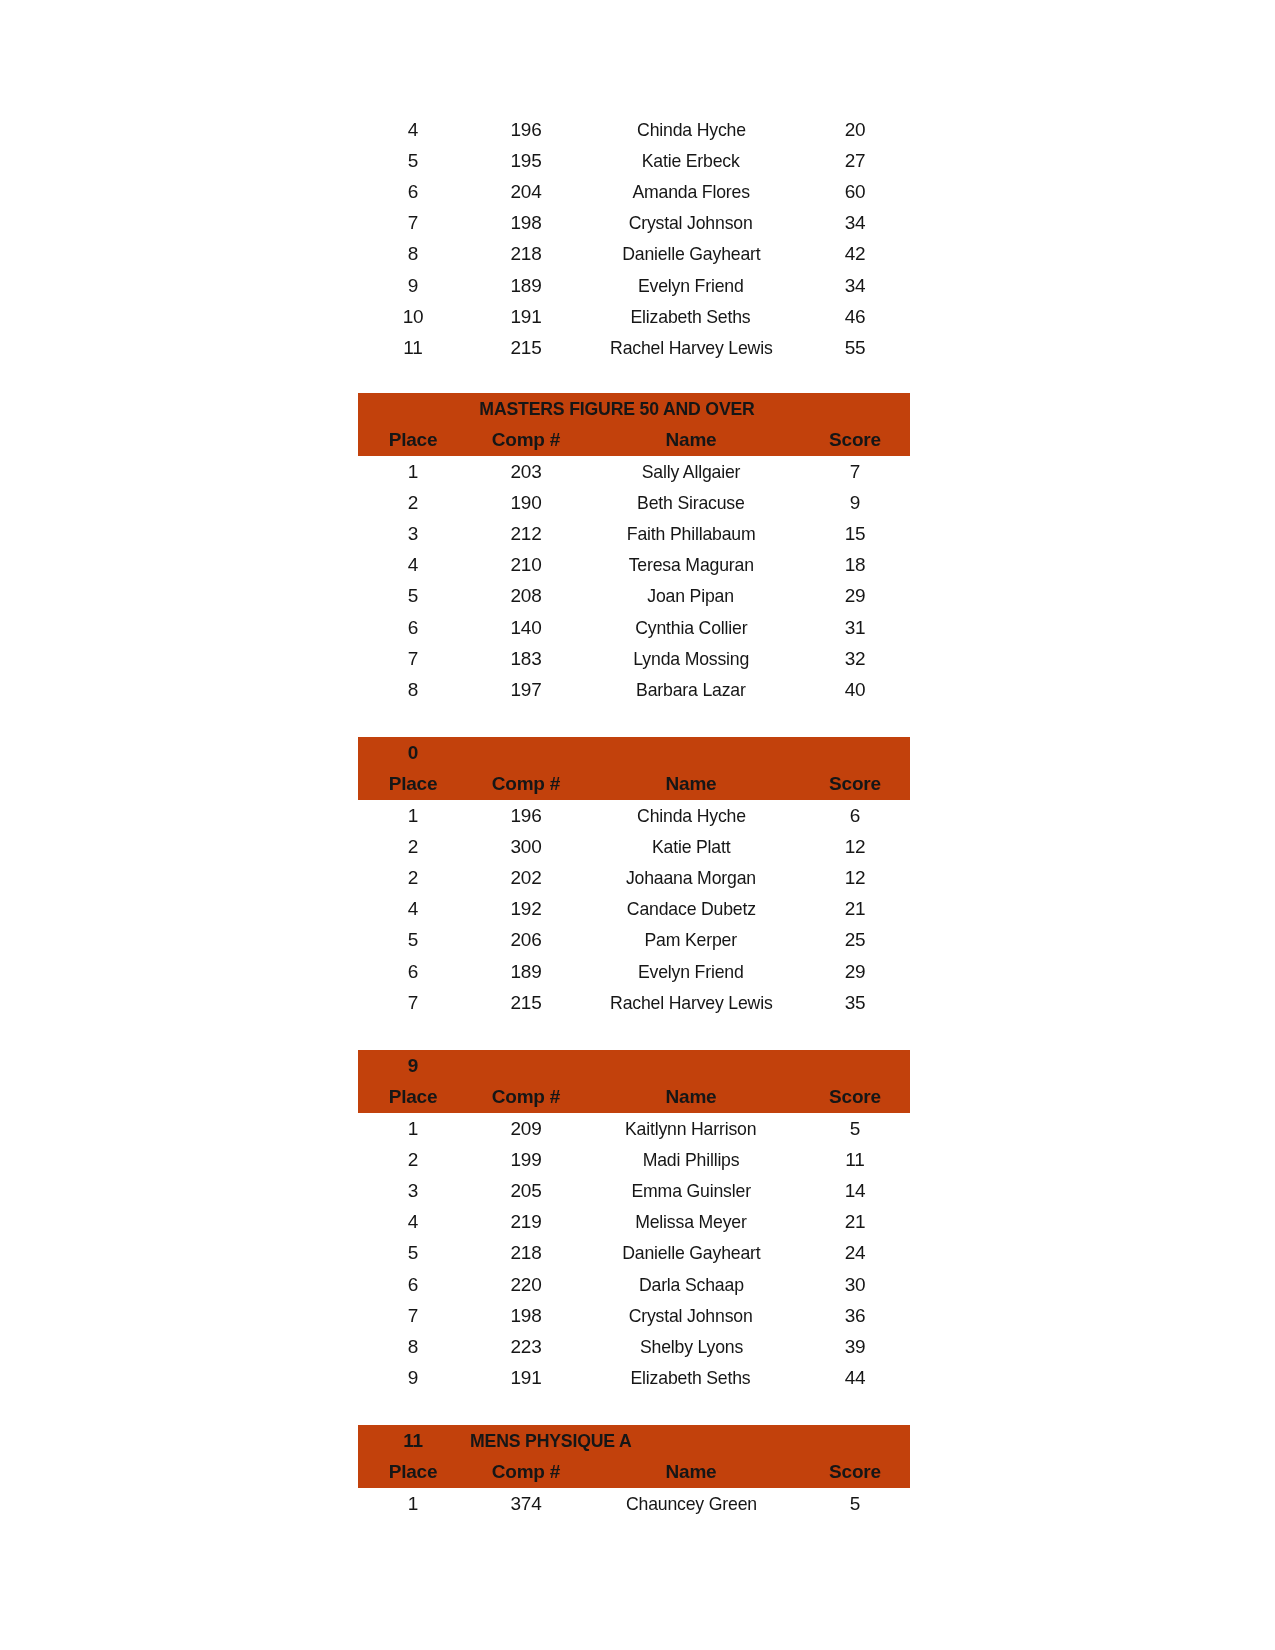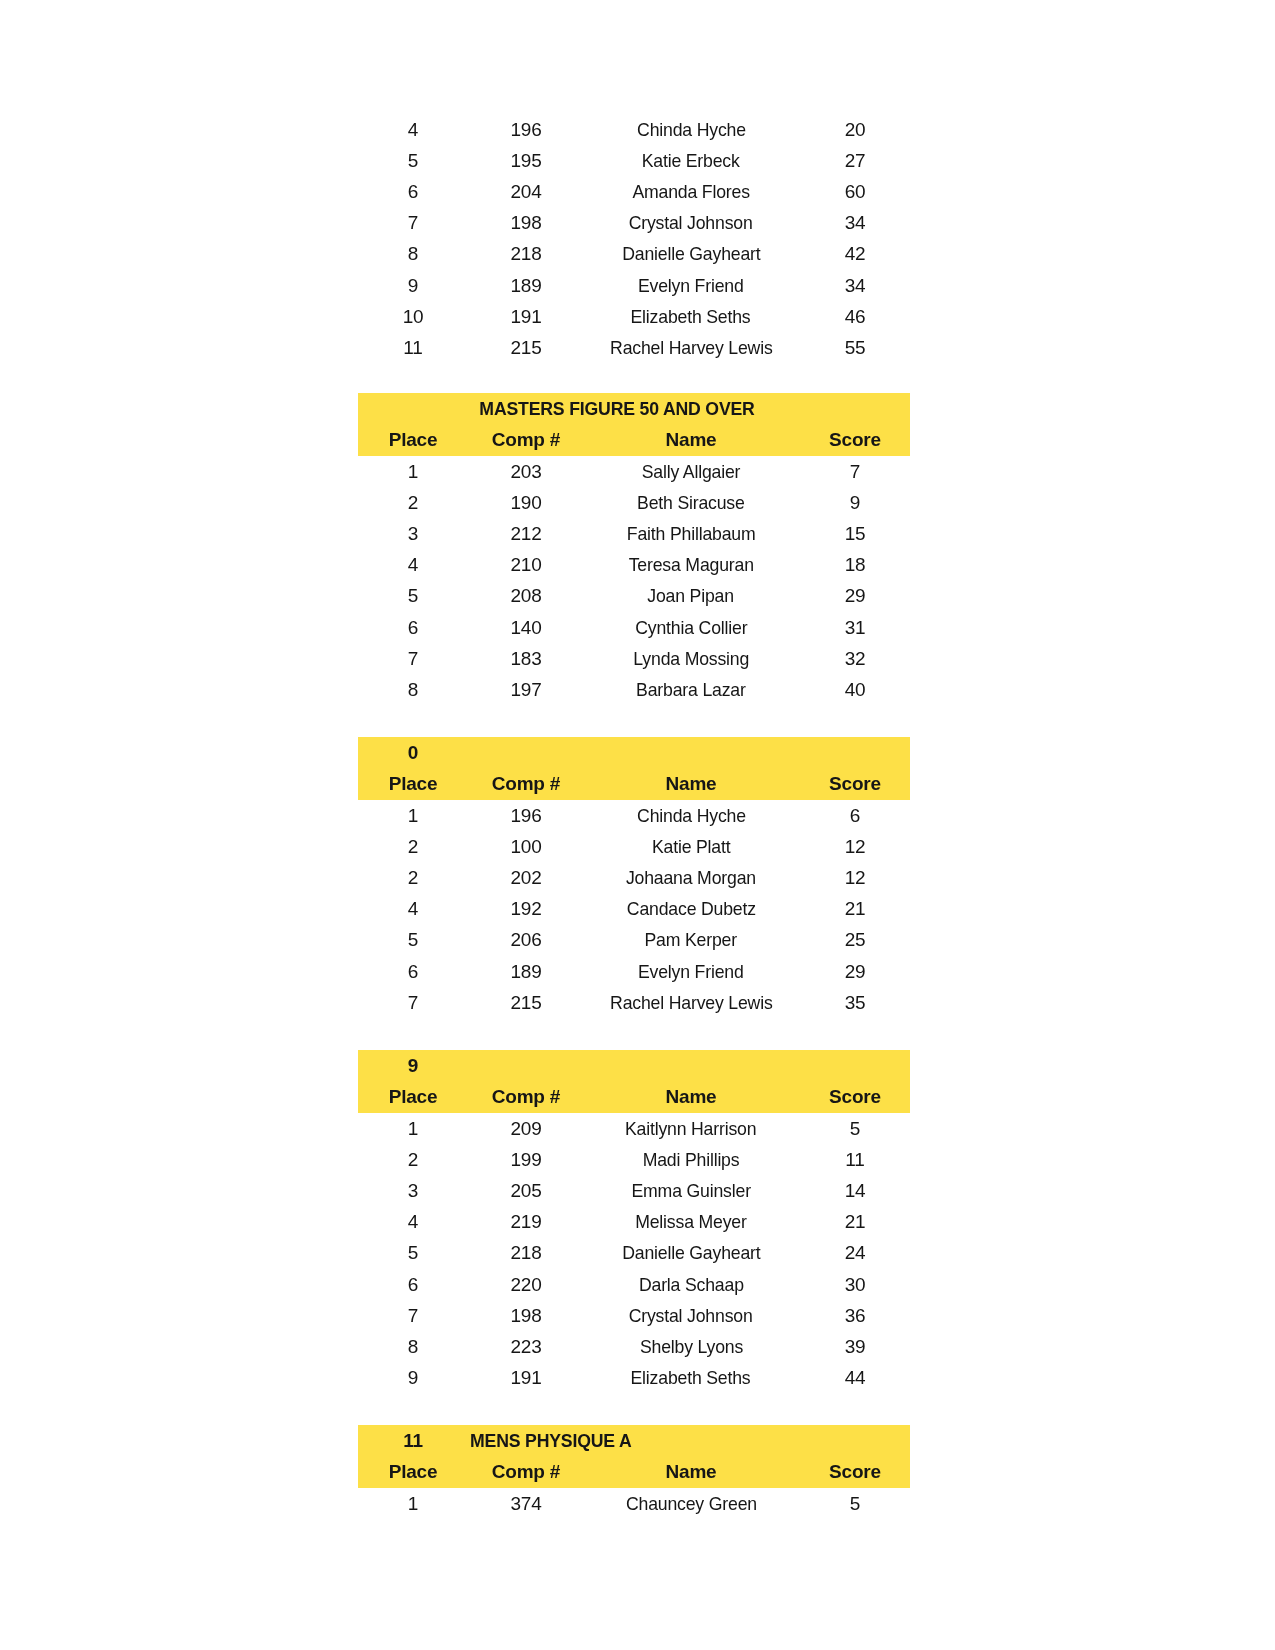--- a/index.html
+++ b/index.html
@@ -21,21 +21,21 @@
     top: 0;
     width: 1275px;
     height: 1650px;
   }
   .table-block {
     position: absolute;
     left: 358px;
     width: 552px;
   }
   .band {
-    background: #fde047;
+    background: #c2410c;
     width: 552px;
     height: 63px;
     position: relative;
   }
   .band-title-row {
     position: absolute;
     left: 0; top: 0;
     width: 552px;
     height: 31px;
   }
@@ -243,21 +243,21 @@
     <div class="row">
       <div class="cell c-place">1</div>
       <div class="cell c-comp">196</div>
       <div class="cell c-name">
           <span class="name-text">Chinda Hyche</span>
         </div>
       <div class="cell c-score">6</div>
     </div>
     <div class="row">
       <div class="cell c-place">2</div>
-      <div class="cell c-comp">100</div>
+      <div class="cell c-comp">300</div>
       <div class="cell c-name">
           <span class="name-text">Katie Platt</span>
         </div>
       <div class="cell c-score">12</div>
     </div>
     <div class="row">
       <div class="cell c-place">2</div>
       <div class="cell c-comp">202</div>
       <div class="cell c-name">
           <span class="name-text">Johaana Morgan</span>

